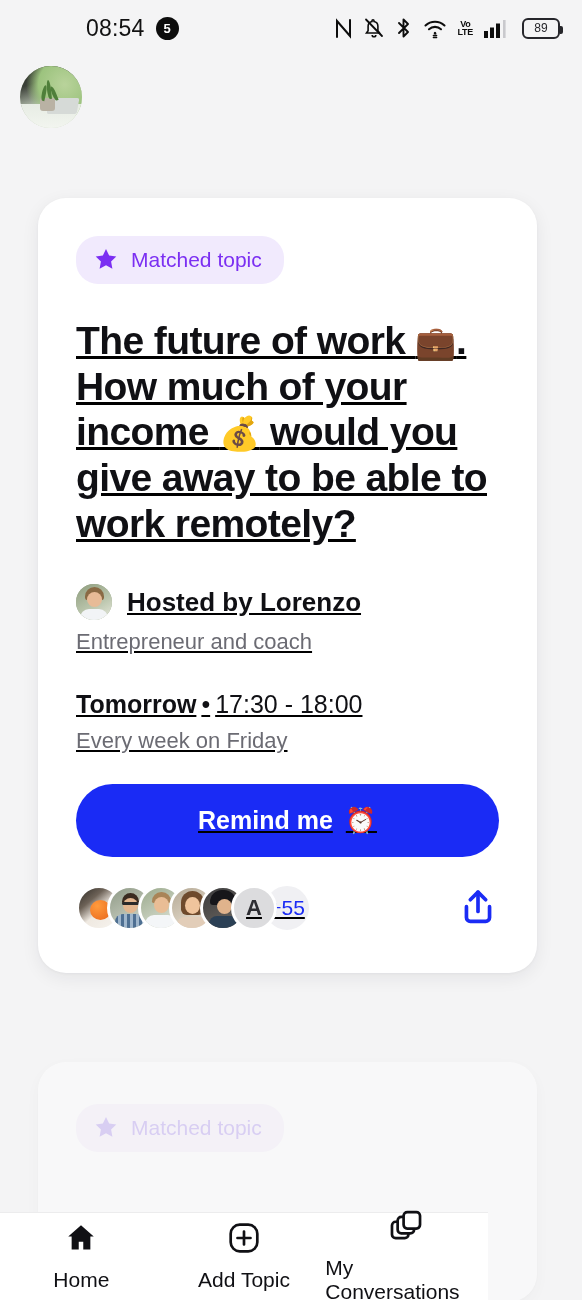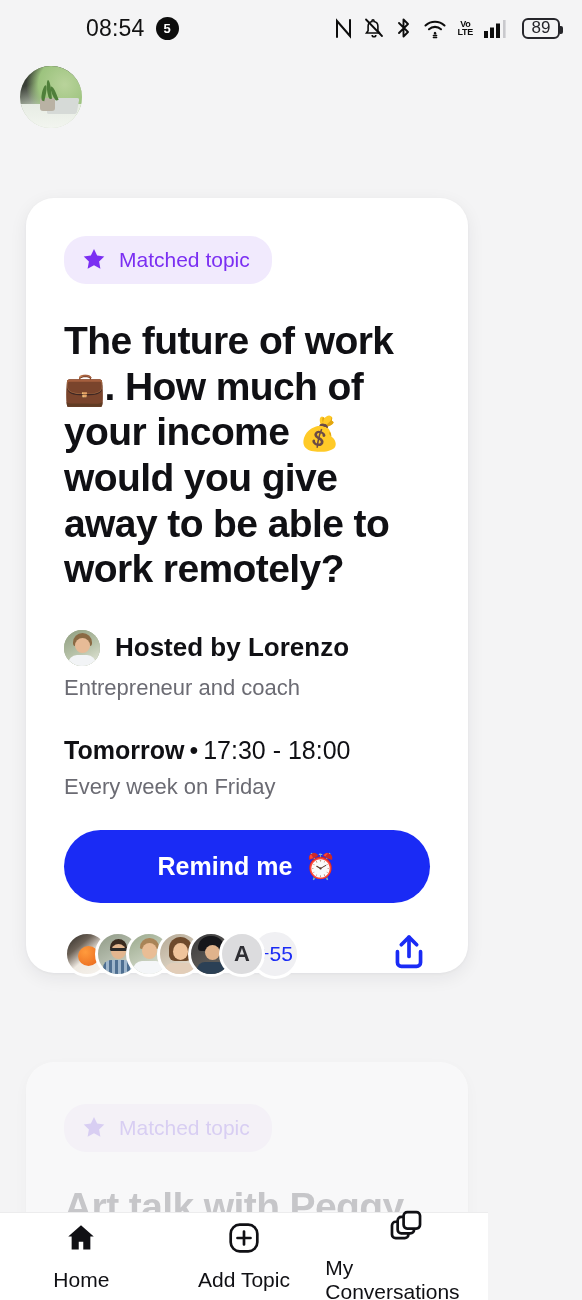--- a/index.html
+++ b/index.html
@@ -28,44 +28,45 @@
   }
   .sb-right svg { display:block; }
   .volte { font-size:9px; font-weight:bold; line-height:8px;
            text-align:center; color:#0d0d0d; letter-spacing:-.3px; }
   .batt {
     width:38px; height:21px; border:2px solid #26262b; border-radius:6px;
     position:relative; display:flex; align-items:center; justify-content:center;
   }
   .batt:after{ content:""; position:absolute; right:-5px; top:6px;
                width:3px; height:8px; background:#26262b; border-radius:0 2px 2px 0; }
-  .batt span { font-size:17px; color:#26262b; font-weight:500; }
+  .batt span { font-size:12px; color:#26262b; font-weight:500; }
 
   
   .header { position:absolute; top:66px; left:20px; }
   .profile-pic {
     width:62px; height:62px; border-radius:50%; overflow:hidden;
     position:relative; background:#cfd9c6;
   }
   .pp-sky { position:absolute; inset:0; background:
       radial-gradient(circle at 72% 30%, #b9d39b 0%, #9cc37e 42%, transparent 62%),
       linear-gradient(160deg,#2c2f2a 0%, #3b4038 26%, #c9d4c2 58%, #eef1ea 100%); }
   .pp-desk { position:absolute; left:0; bottom:0; width:100%; height:38%;
       background:linear-gradient(180deg,#e7ece4,#f2f5ef); }
   .pp-laptop { position:absolute; right:4px; bottom:14px; width:30px; height:16px;
       background:#d6dad7; transform:skewX(-10deg); border-radius:2px; }
   .pp-pot { position:absolute; left:20px; bottom:17px; width:15px; height:13px;
       background:#b9b2a4; border-radius:2px 2px 3px 3px; }
   .pp-leaf { position:absolute; background:#4f7f3a; border-radius:50% 50% 0 50%; }
 
   
   .card {
-    position:absolute; left:26px; width:442px;
+    position:absolute; left:38px; width:499px;
     background:#ffffff; border-radius:28px;
     box-shadow:0 5px 18px rgba(30,30,40,.07), 0 1px 3px rgba(30,30,40,.04);
+    text-decoration:underline;
   }
   #card-main { top:198px; height:775px; padding:38px 38px 0; }
 
   .pill {
     display:inline-flex; align-items:center; gap:12px;
     background:#f1eafd; border-radius:22px; padding:11px 22px 11px 17px;
   }
   .pill-label { font-size:21px; color:#7b2ff2; }
   .star { width:26px; height:26px; display:block; }
 
@@ -279,21 +280,20 @@
 
   <div class="card" id="card-next">
     <div class="pill">
       <span class="star">
         <svg width="26" height="26" viewBox="0 0 24 24">
             <path d="M12 1.8l2.9 6.1 6.6.9-4.8 4.6 1.2 6.6-5.9-3.2-5.9 3.2 1.2-6.6L2.5 8.8l6.6-.9z" fill="#b39af0"></path>
           </svg>
       </span>
       <span class="pill-label">Matched topic</span>
     </div>
-    <div class="topic-title">Art talk with Peggy</div>
   </div>
 
   <div class="bottomnav">
     <div class="nav-item">
       <span>
         <svg width="36" height="34" viewBox="0 0 24 24">
             <path d="M12 3 3 11h2.4v9.2h5V14.6h3.2v5.6h5V11H21z" fill="#101014"></path>
           </svg>
       </span>
       <span class="nav-label">Home</span>

